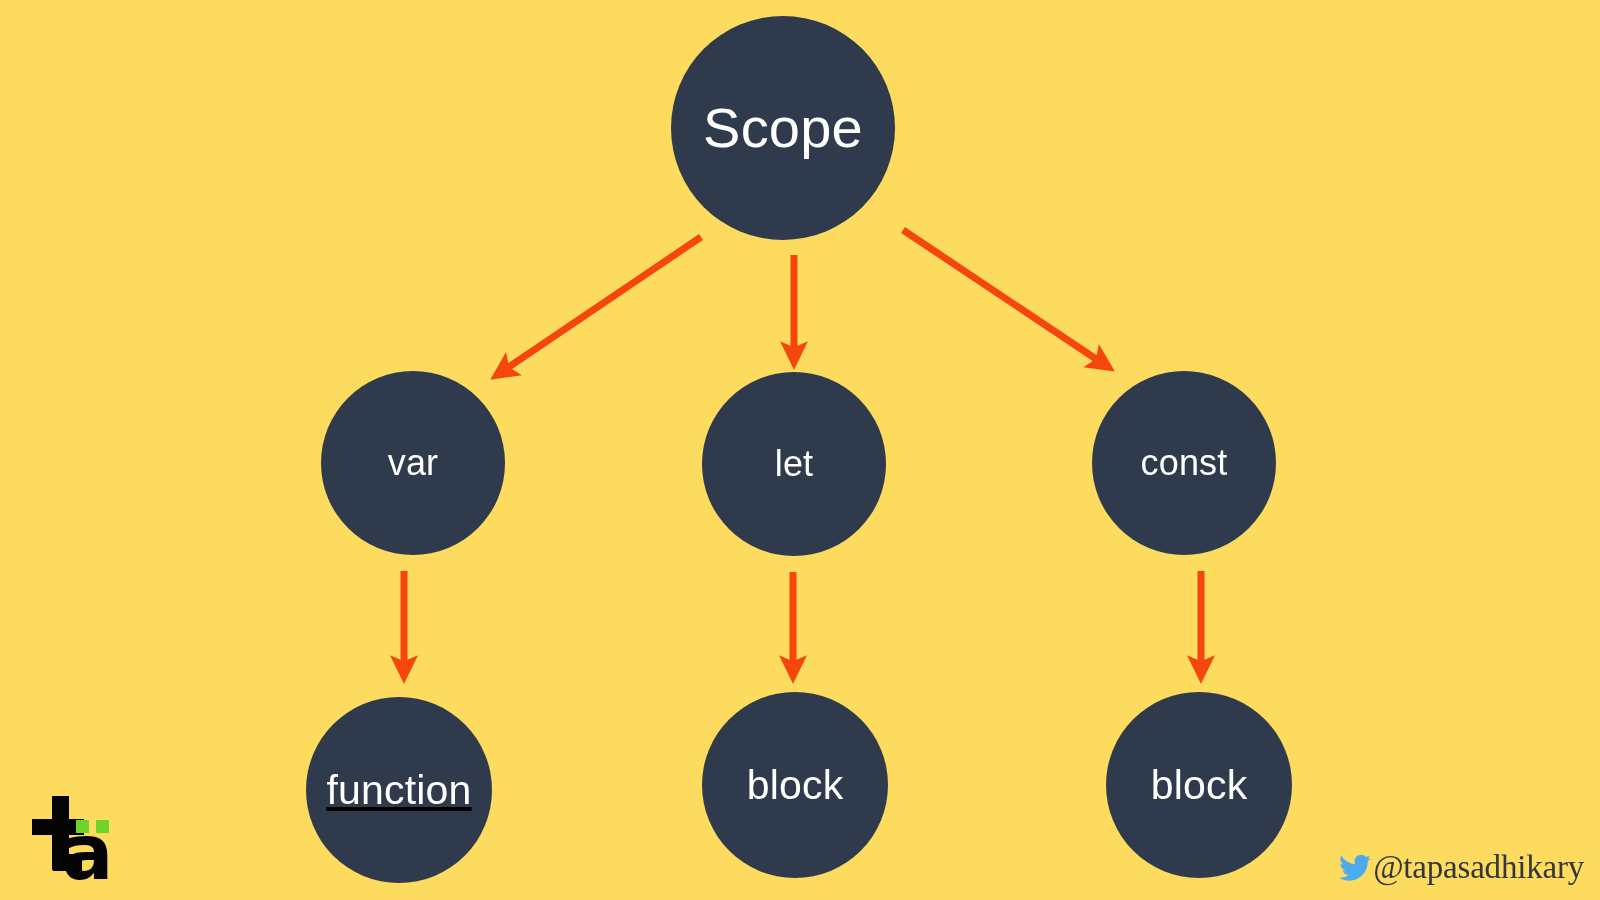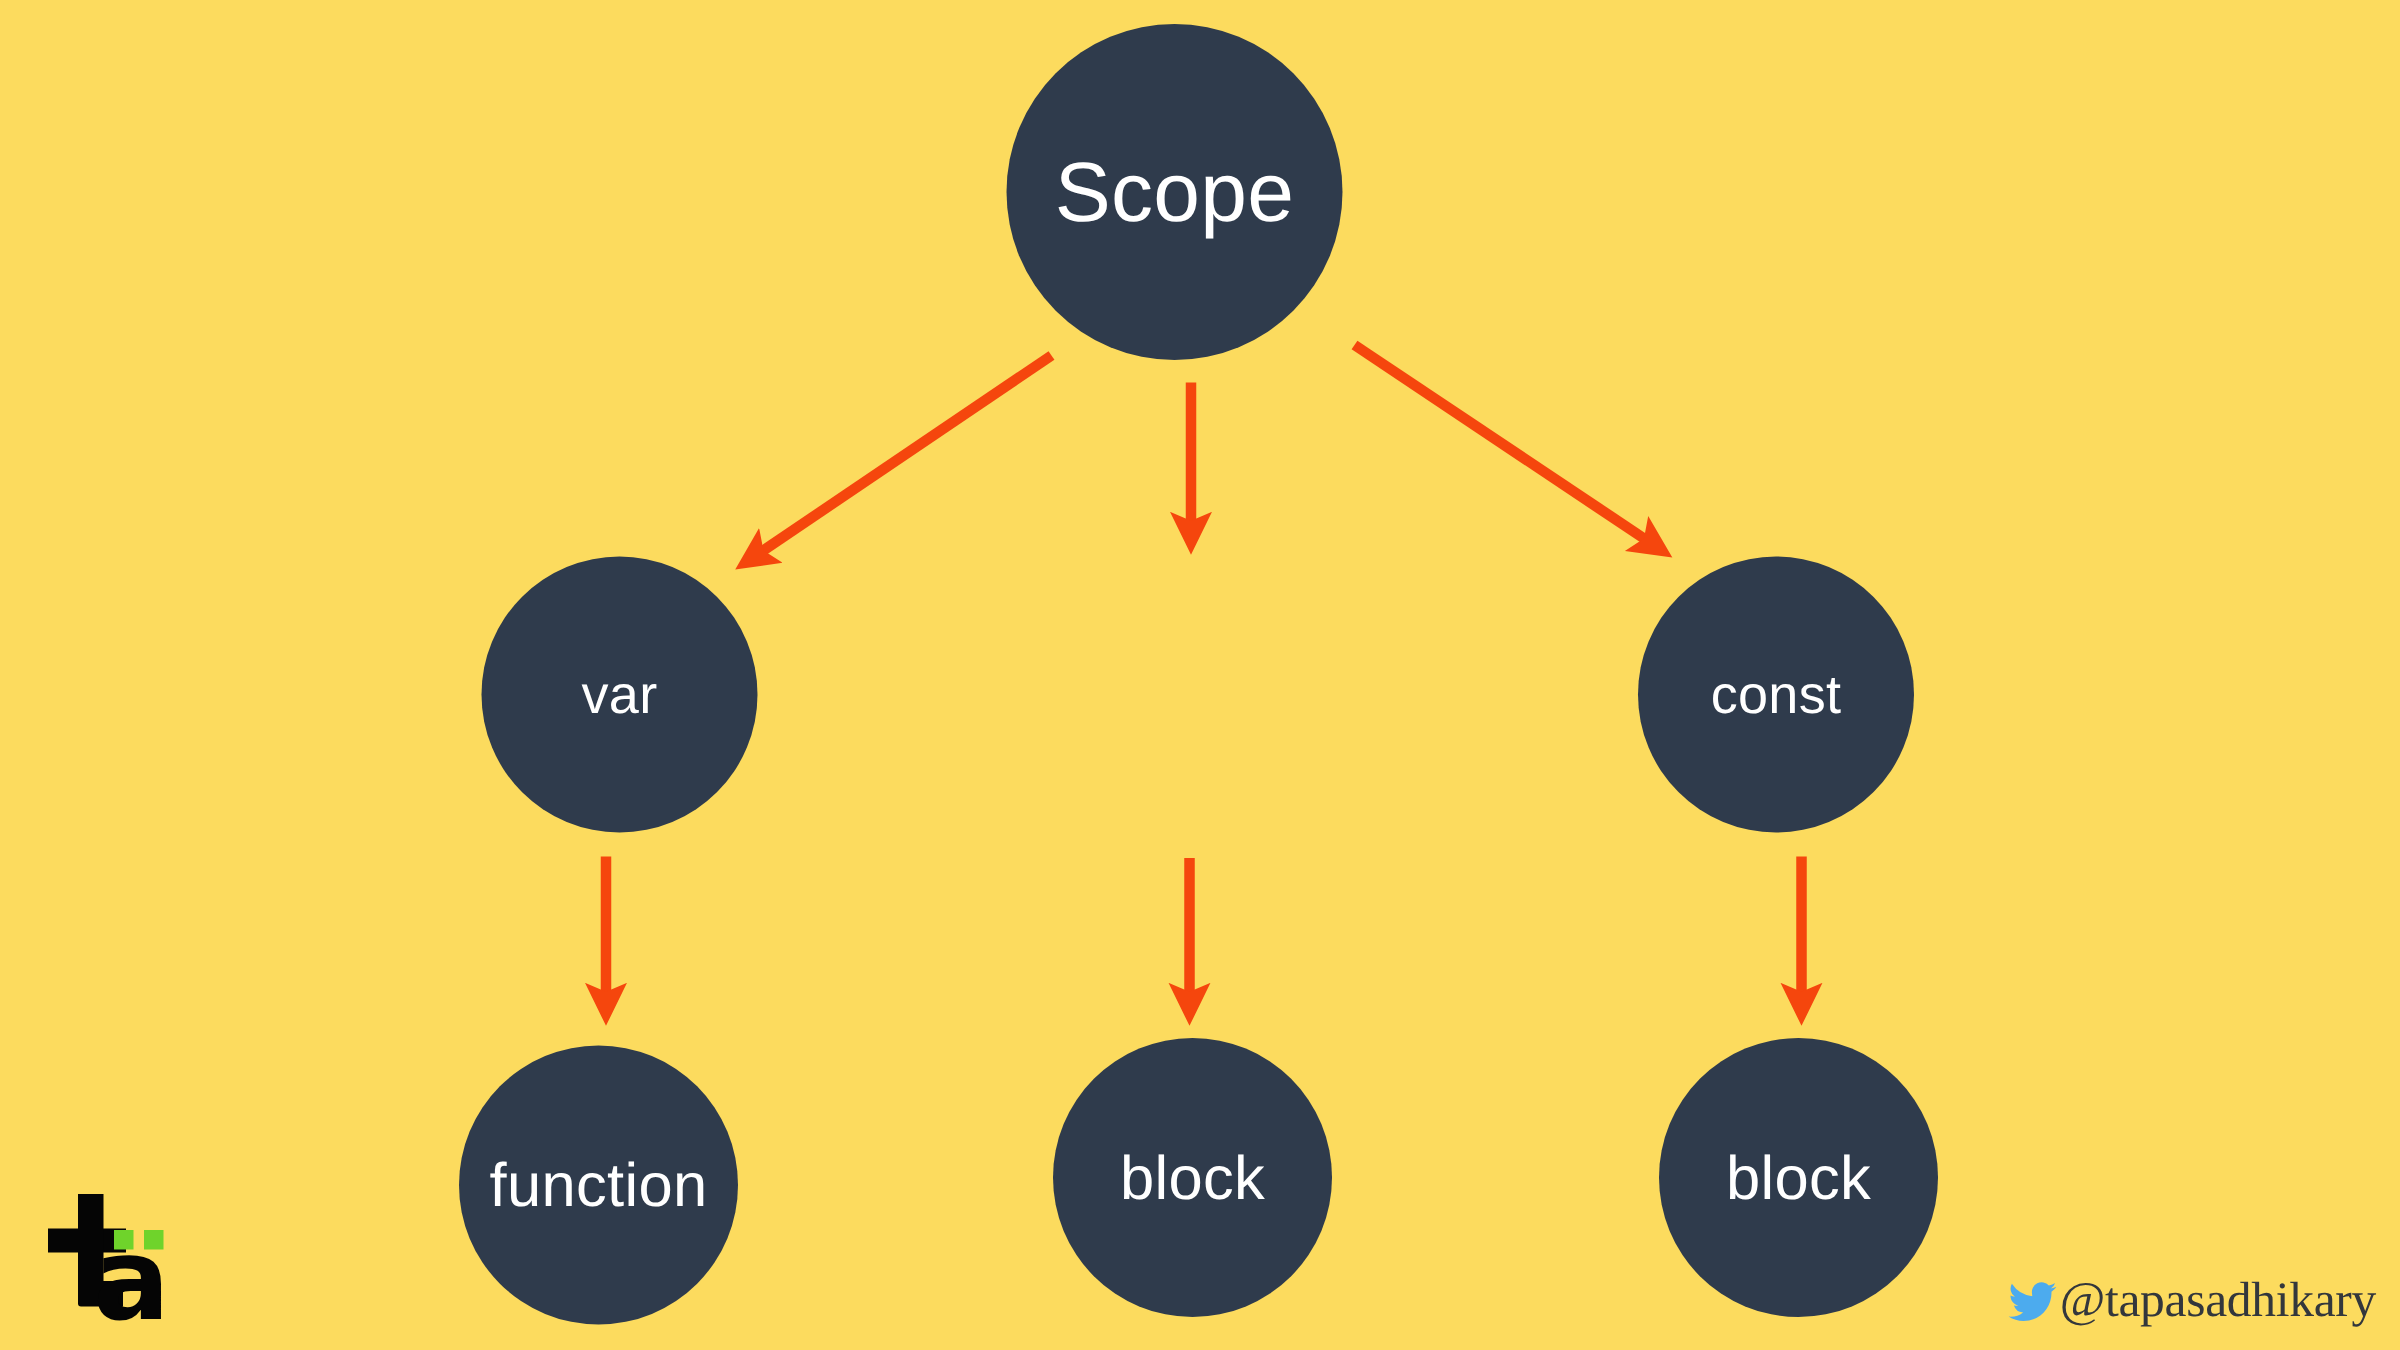--- a/index.html
+++ b/index.html
@@ -49,21 +49,21 @@
   .node.root .node-label { font-size: 56px; }
 
   .node.lvl2 { width: 184px; height: 184px; }
   .node.lvl2 .node-label { font-size: 36px; }
   .node.n-var   { left: 321px;  top: 371px; }
   .node.n-let   { left: 702px;  top: 372px; }
   .node.n-const { left: 1092px; top: 371px; align-items: center; }
 
   .node.lvl3 { width: 186px; height: 186px; }
   .node.lvl3 .node-label { font-size: 41px; }
-  .node.n-function { left: 306px;  top: 697px; }
+  .node.n-function { left: 306px;  top: 697px; text-decoration: underline; }
   .node.n-block-1  { left: 702px;  top: 692px; }
   .node.n-block-2  { left: 1106px; top: 692px; }
 
   
   #logo {
     position: absolute;
     left: 20px;
     top: 796px;
     width: 86px;
     height: 88px;
@@ -164,20 +164,23 @@
   </svg>
 
   <div class="node root">
     <span class="node-label">Scope</span>
   </div>
 
   <div class="node lvl2 n-var">
     <span class="node-label">var</span>
   </div>
 
+  <div class="node lvl2 n-let">
+    <span class="node-label">let</span>
+  </div>
 
   <div class="node lvl2 n-const">
     <span class="node-label">const</span>
   </div>
 
   <div class="node lvl3 n-function">
     <span class="node-label">function</span>
   </div>
 
   <div class="node lvl3 n-block-1">

